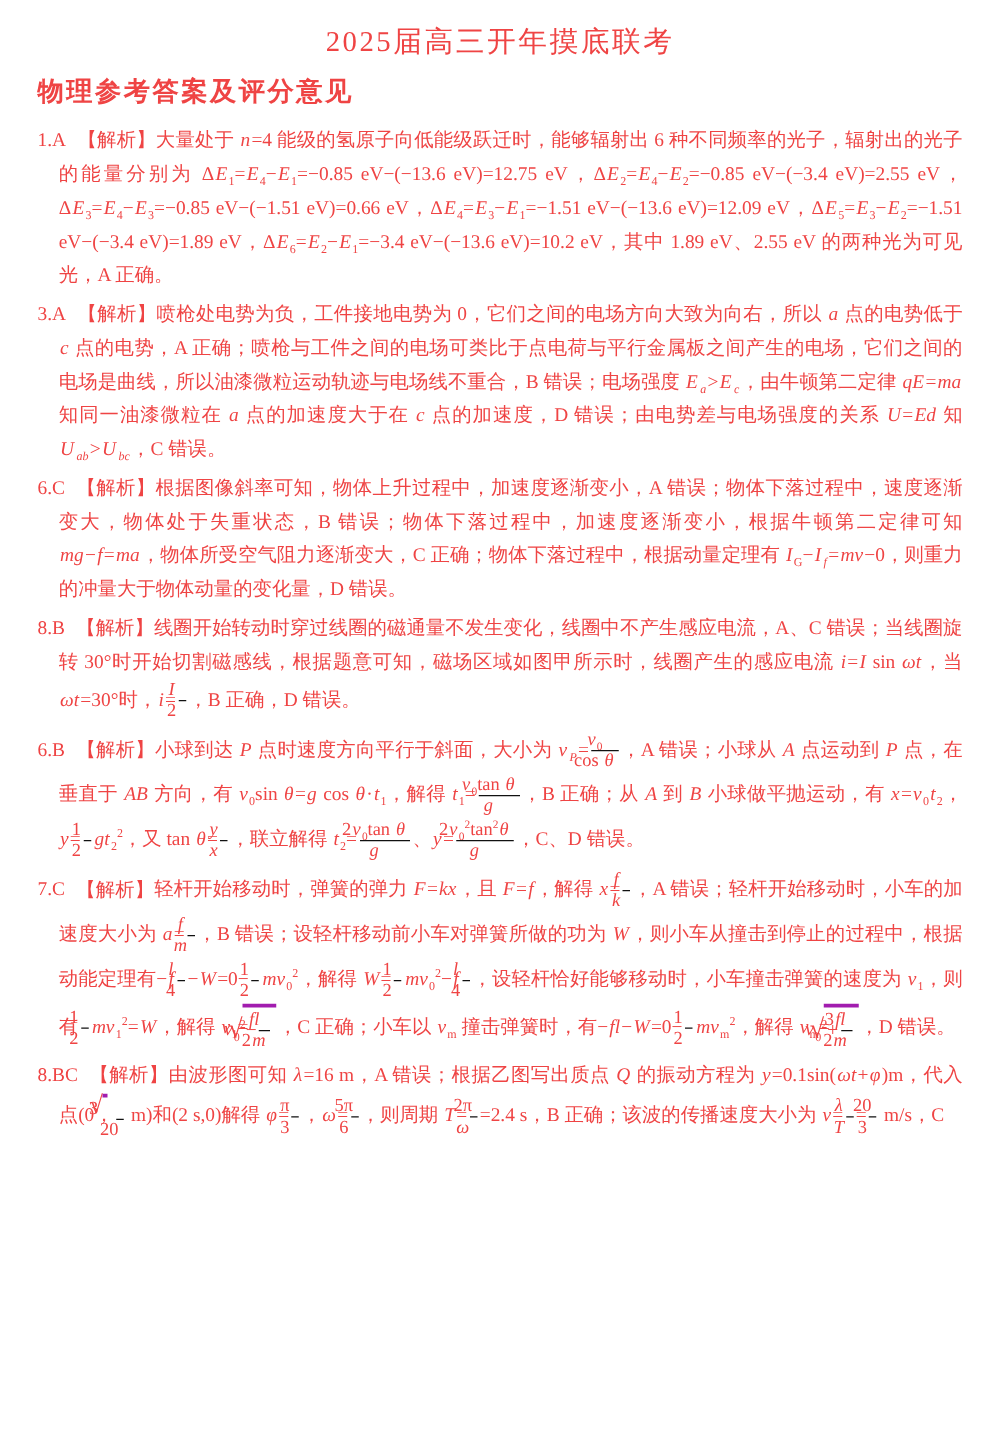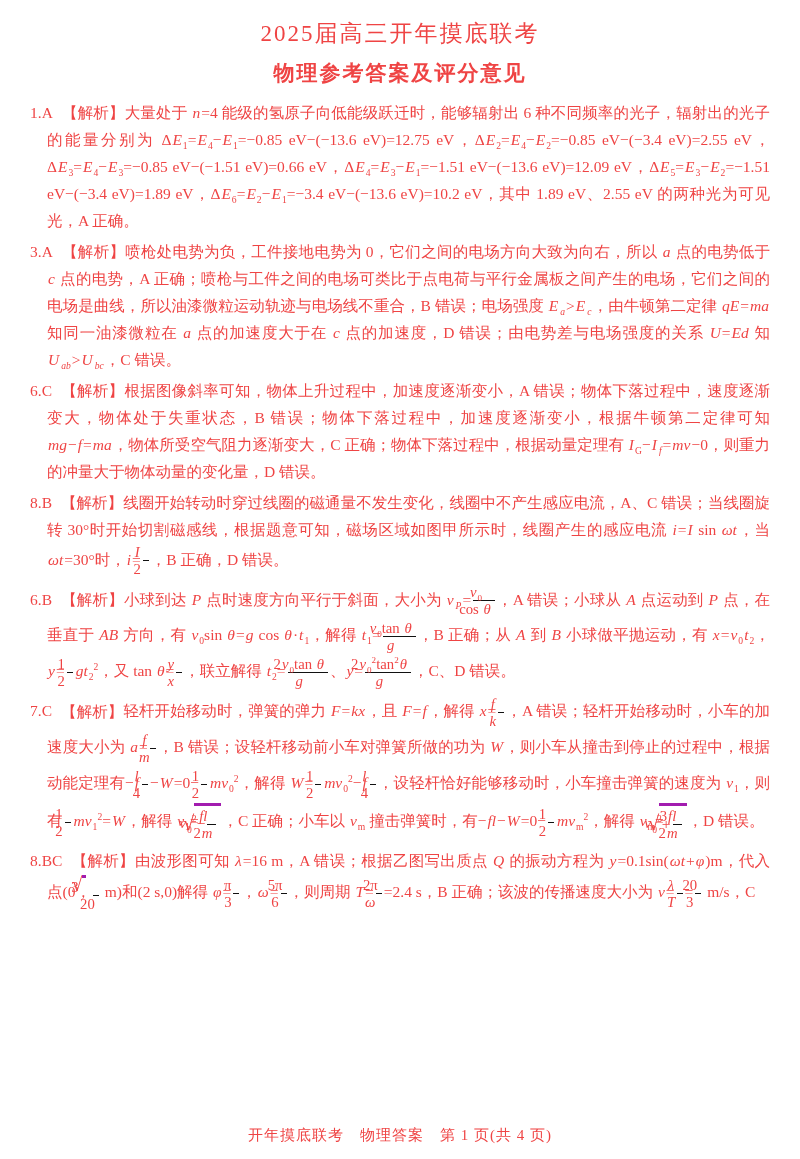--- a/index.html
+++ b/index.html
@@ -16,21 +16,21 @@
   }
   .doc{padding:14px 30px 0 30px;}
   .title{
     text-align:center;
     font-size:23px;
     letter-spacing:2px;
     margin:4px 0 10px 0;
     font-weight:normal;
   }
   .subtitle{
-    text-align:center;
+    text-align:left;
     font-size:21px;
     font-weight:bold;
     font-family:"Liberation Sans","DejaVu Sans",sans-serif;
     letter-spacing:2px;
     margin:0 0 12px 0;
   }
   .answers{margin-top:6px;}
   .item{
     line-height:27px;
     text-align:justify;
@@ -78,14 +78,13 @@
     <div class="answers" id="answers">
         <div class="item"><span class="num">1.A</span><b class="tag">【解析】</b><span class="body">大量处于 <i>n</i>=4 能级的氢原子向低能级跃迁时，能够辐射出 6 种不同频率的光子，辐射出的光子的能量分别为 Δ<i>E</i><sub>1</sub>=<i>E</i><sub>4</sub>−<i>E</i><sub>1</sub>=−0.85 eV−(−13.6 eV)=12.75 eV，Δ<i>E</i><sub>2</sub>=<i>E</i><sub>4</sub>−<i>E</i><sub>2</sub>=−0.85 eV−(−3.4 eV)=2.55 eV，Δ<i>E</i><sub>3</sub>=<i>E</i><sub>4</sub>−<i>E</i><sub>3</sub>=−0.85 eV−(−1.51 eV)=0.66 eV，Δ<i>E</i><sub>4</sub>=<i>E</i><sub>3</sub>−<i>E</i><sub>1</sub>=−1.51 eV−(−13.6 eV)=12.09 eV，Δ<i>E</i><sub>5</sub>=<i>E</i><sub>3</sub>−<i>E</i><sub>2</sub>=−1.51 eV−(−3.4 eV)=1.89 eV，Δ<i>E</i><sub>6</sub>=<i>E</i><sub>2</sub>−<i>E</i><sub>1</sub>=−3.4 eV−(−13.6 eV)=10.2 eV，其中 1.89 eV、2.55 eV 的两种光为可见光，A 正确。</span></div>
         <div class="item"><span class="num">3.A</span><b class="tag">【解析】</b><span class="body">喷枪处电势为负，工件接地电势为 0，它们之间的电场方向大致为向右，所以 <i>a</i> 点的电势低于 <i>c</i> 点的电势，A 正确；喷枪与工件之间的电场可类比于点电荷与平行金属板之间产生的电场，它们之间的电场是曲线，所以油漆微粒运动轨迹与电场线不重合，B 错误；电场强度 <i>E</i><sub><i>a</i></sub>&gt;<i>E</i><sub><i>c</i></sub>，由牛顿第二定律 <i>qE</i>=<i>ma</i> 知同一油漆微粒在 <i>a</i> 点的加速度大于在 <i>c</i> 点的加速度，D 错误；由电势差与电场强度的关系 <i>U</i>=<i>Ed</i> 知 <i>U</i><sub><i>ab</i></sub>&gt;<i>U</i><sub><i>bc</i></sub>，C 错误。</span></div>
         <div class="item"><span class="num">6.C</span><b class="tag">【解析】</b><span class="body">根据图像斜率可知，物体上升过程中，加速度逐渐变小，A 错误；物体下落过程中，速度逐渐变大，物体处于失重状态，B 错误；物体下落过程中，加速度逐渐变小，根据牛顿第二定律可知 <i>mg</i>−<i>f</i>=<i>ma</i>，物体所受空气阻力逐渐变大，C 正确；物体下落过程中，根据动量定理有 <i>I</i><sub>G</sub>−<i>I</i><sub><i>f</i></sub>=<i>mv</i>−0，则重力的冲量大于物体动量的变化量，D 错误。</span></div>
         <div class="item"><span class="num">8.B</span><b class="tag">【解析】</b><span class="body">线圈开始转动时穿过线圈的磁通量不发生变化，线圈中不产生感应电流，A、C 错误；当线圈旋转 30°时开始切割磁感线，根据题意可知，磁场区域如图甲所示时，线圈产生的感应电流 <i>i</i>=<i>I</i> sin <i>ωt</i>，当 <i>ωt</i>=30°时，<i>i</i>=<span class="frac"><span class="fnum"><i>I</i></span><span class="fden">2</span></span>，B 正确，D 错误。</span></div>
         <div class="item"><span class="num">6.B</span><b class="tag">【解析】</b><span class="body">小球到达 <i>P</i> 点时速度方向平行于斜面，大小为 <i>v</i><sub><i>P</i></sub>=<span class="frac"><span class="fnum"><i>v</i><sub>0</sub></span><span class="fden">cos <i>θ</i></span></span>，A 错误；小球从 <i>A</i> 点运动到 <i>P</i> 点，在垂直于 <i>AB</i> 方向，有 <i>v</i><sub>0</sub>sin <i>θ</i>=<i>g</i> cos <i>θ</i>·<i>t</i><sub>1</sub>，解得 <i>t</i><sub>1</sub>=<span class="frac"><span class="fnum"><i>v</i><sub>0</sub>tan <i>θ</i></span><span class="fden"><i>g</i></span></span>，B 正确；从 <i>A</i> 到 <i>B</i> 小球做平抛运动，有 <i>x</i>=<i>v</i><sub>0</sub><i>t</i><sub>2</sub>，<i>y</i>=<span class="frac"><span class="fnum">1</span><span class="fden">2</span></span><i>gt</i><sub>2</sub><sup>2</sup>，又 tan <i>θ</i>=<span class="frac"><span class="fnum"><i>y</i></span><span class="fden"><i>x</i></span></span>，联立解得 <i>t</i><sub>2</sub>=<span class="frac"><span class="fnum">2<i>v</i><sub>0</sub>tan <i>θ</i></span><span class="fden"><i>g</i></span></span>、<i>y</i>=<span class="frac"><span class="fnum">2<i>v</i><sub>0</sub><sup>2</sup>tan<sup>2</sup><i>θ</i></span><span class="fden"><i>g</i></span></span>，C、D 错误。</span></div>
         <div class="item"><span class="num">7.C</span><b class="tag">【解析】</b><span class="body">轻杆开始移动时，弹簧的弹力 <i>F</i>=<i>kx</i>，且 <i>F</i>=<i>f</i>，解得 <i>x</i>=<span class="frac"><span class="fnum"><i>f</i></span><span class="fden"><i>k</i></span></span>，A 错误；轻杆开始移动时，小车的加速度大小为 <i>a</i>=<span class="frac"><span class="fnum"><i>f</i></span><span class="fden"><i>m</i></span></span>，B 错误；设轻杆移动前小车对弹簧所做的功为 <i>W</i>，则小车从撞击到停止的过程中，根据动能定理有−<i>f</i><span class="frac"><span class="fnum"><i>l</i></span><span class="fden">4</span></span>−<i>W</i>=0−<span class="frac"><span class="fnum">1</span><span class="fden">2</span></span><i>mv</i><sub>0</sub><sup>2</sup>，解得 <i>W</i>=<span class="frac"><span class="fnum">1</span><span class="fden">2</span></span><i>mv</i><sub>0</sub><sup>2</sup>−<i>f</i><span class="frac"><span class="fnum"><i>l</i></span><span class="fden">4</span></span>，设轻杆恰好能够移动时，小车撞击弹簧的速度为 <i>v</i><sub>1</sub>，则有<span class="frac"><span class="fnum">1</span><span class="fden">2</span></span><i>mv</i><sub>1</sub><sup>2</sup>=<i>W</i>，解得 <i>v</i><sub>1</sub>=<span class="sqrt"><span class="rad">√</span><span class="rcd"><i>v</i><sub>0</sub><sup>2</sup>−<span class="frac"><span class="fnum"><i>fl</i></span><span class="fden">2<i>m</i></span></span></span></span>，C 正确；小车以 <i>v</i><sub>m</sub> 撞击弹簧时，有−<i>fl</i>−<i>W</i>=0−<span class="frac"><span class="fnum">1</span><span class="fden">2</span></span><i>mv</i><sub>m</sub><sup>2</sup>，解得 <i>v</i><sub>m</sub>=<span class="sqrt"><span class="rad">√</span><span class="rcd"><i>v</i><sub>0</sub><sup>2</sup>+<span class="frac"><span class="fnum">3<i>fl</i></span><span class="fden">2<i>m</i></span></span></span></span>，D 错误。</span></div>
         <div class="item"><span class="num">8.BC</span><b class="tag">【解析】</b><span class="body">由波形图可知 <i>λ</i>=16 m，A 错误；根据乙图写出质点 <i>Q</i> 的振动方程为 <i>y</i>=0.1sin(<i>ωt</i>+<i>φ</i>)m，代入点(0，<span class="frac"><span class="fnum"><span class="sqrt"><span class="rad">√</span><span class="rcd">3</span></span></span><span class="fden">20</span></span> m)和(2 s,0)解得 <i>φ</i>=<span class="frac"><span class="fnum">π</span><span class="fden">3</span></span>，<i>ω</i>=<span class="frac"><span class="fnum">5π</span><span class="fden">6</span></span>，则周期 <i>T</i>=<span class="frac"><span class="fnum">2π</span><span class="fden"><i>ω</i></span></span>=2.4 s，B 正确；该波的传播速度大小为 <i>v</i>=<span class="frac"><span class="fnum"><i>λ</i></span><span class="fden"><i>T</i></span></span>=<span class="frac"><span class="fnum">20</span><span class="fden">3</span></span> m/s，C</span></div>
       </div>
   </div>
-  <div class="footer">开年摸底联考　物理答案　第 1 页(共 4 页)</div>
 </div>
 
 </body></html>

